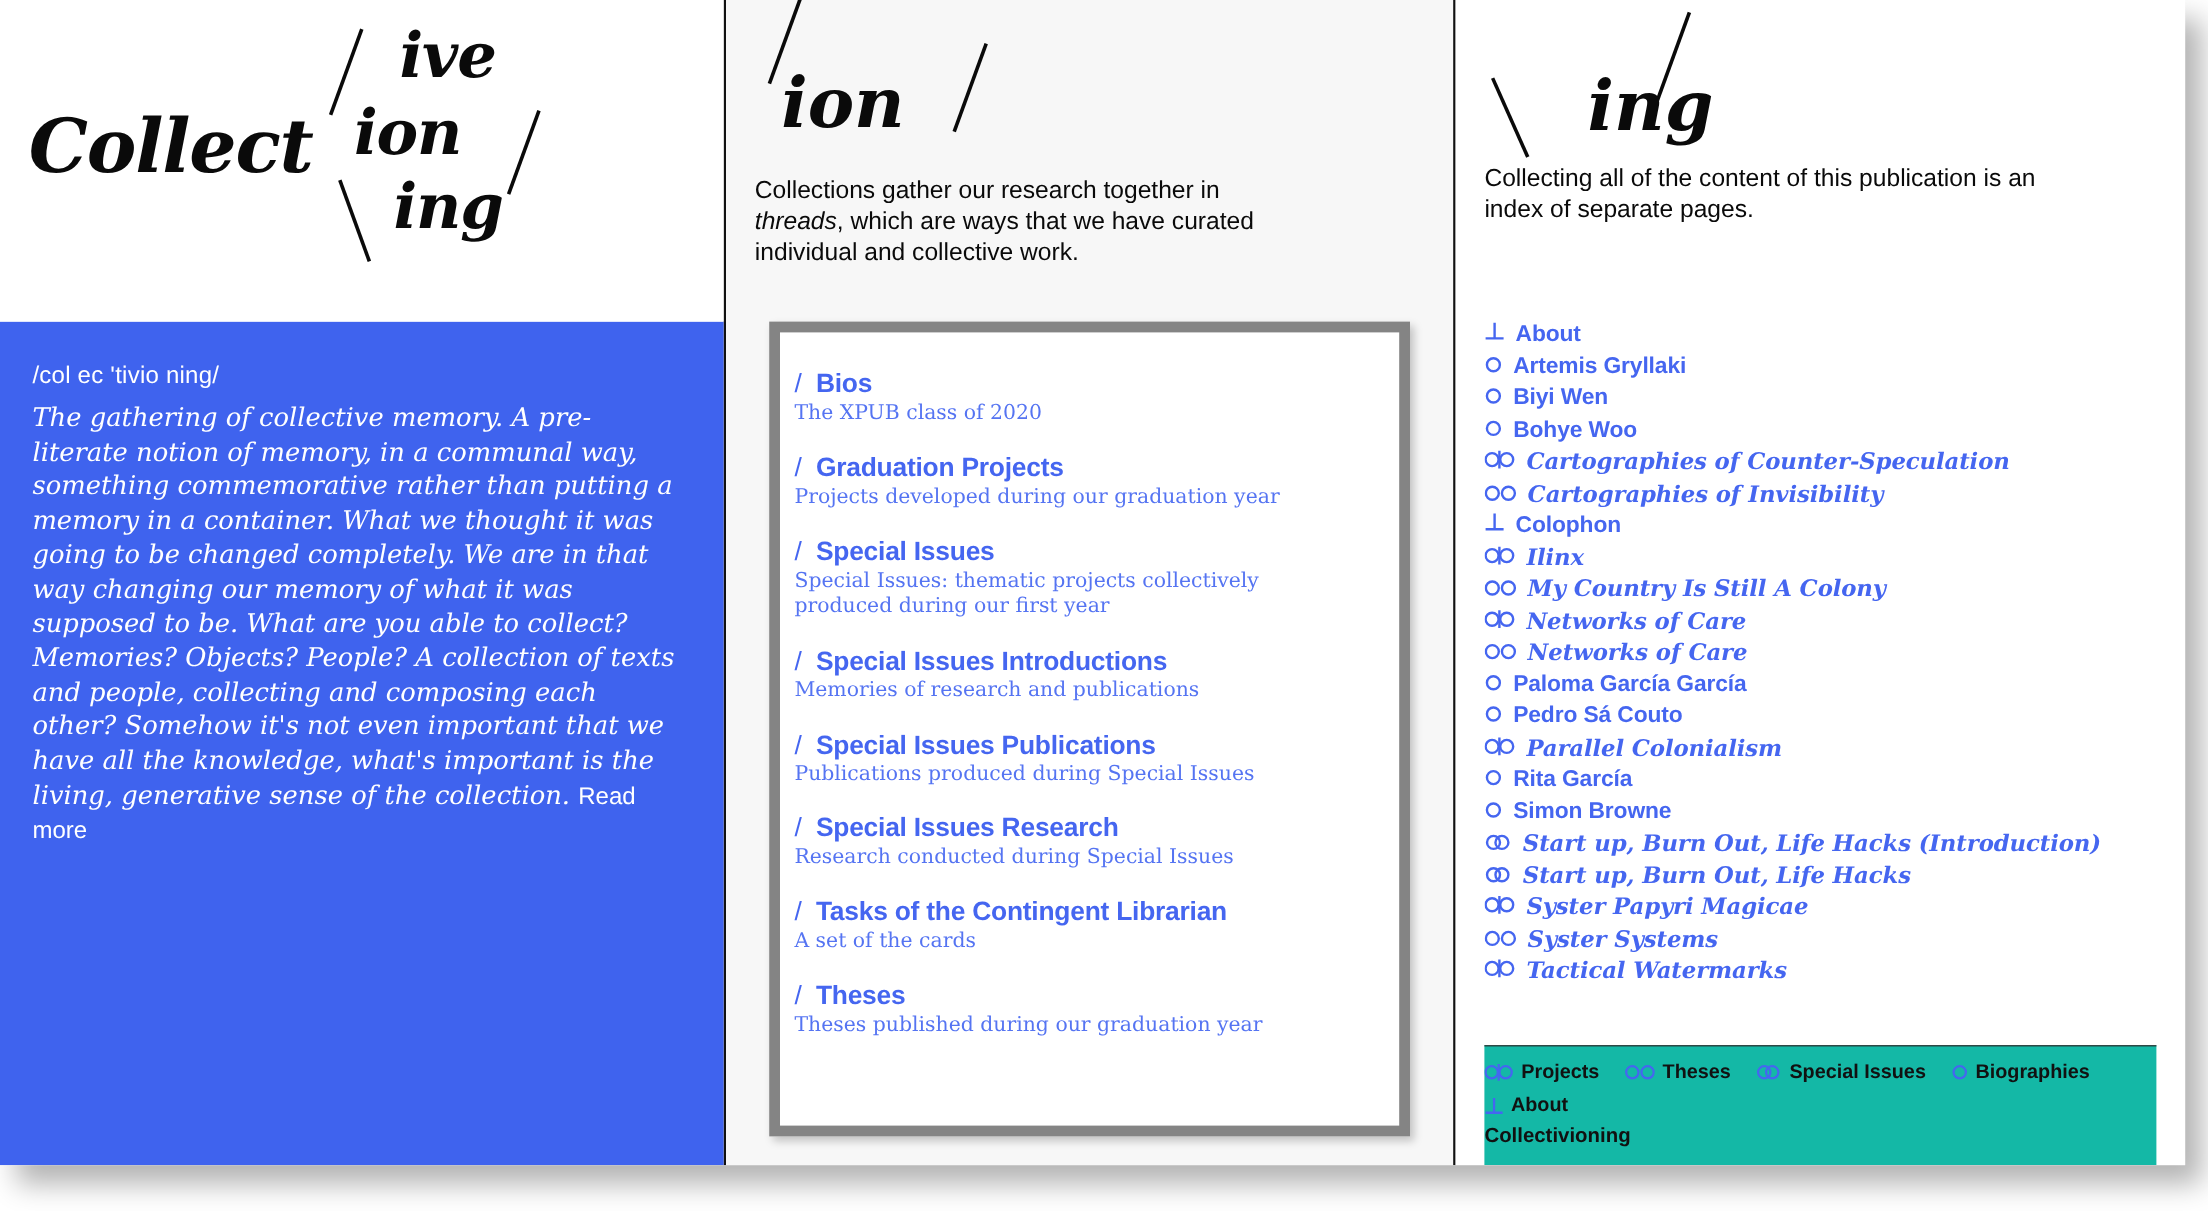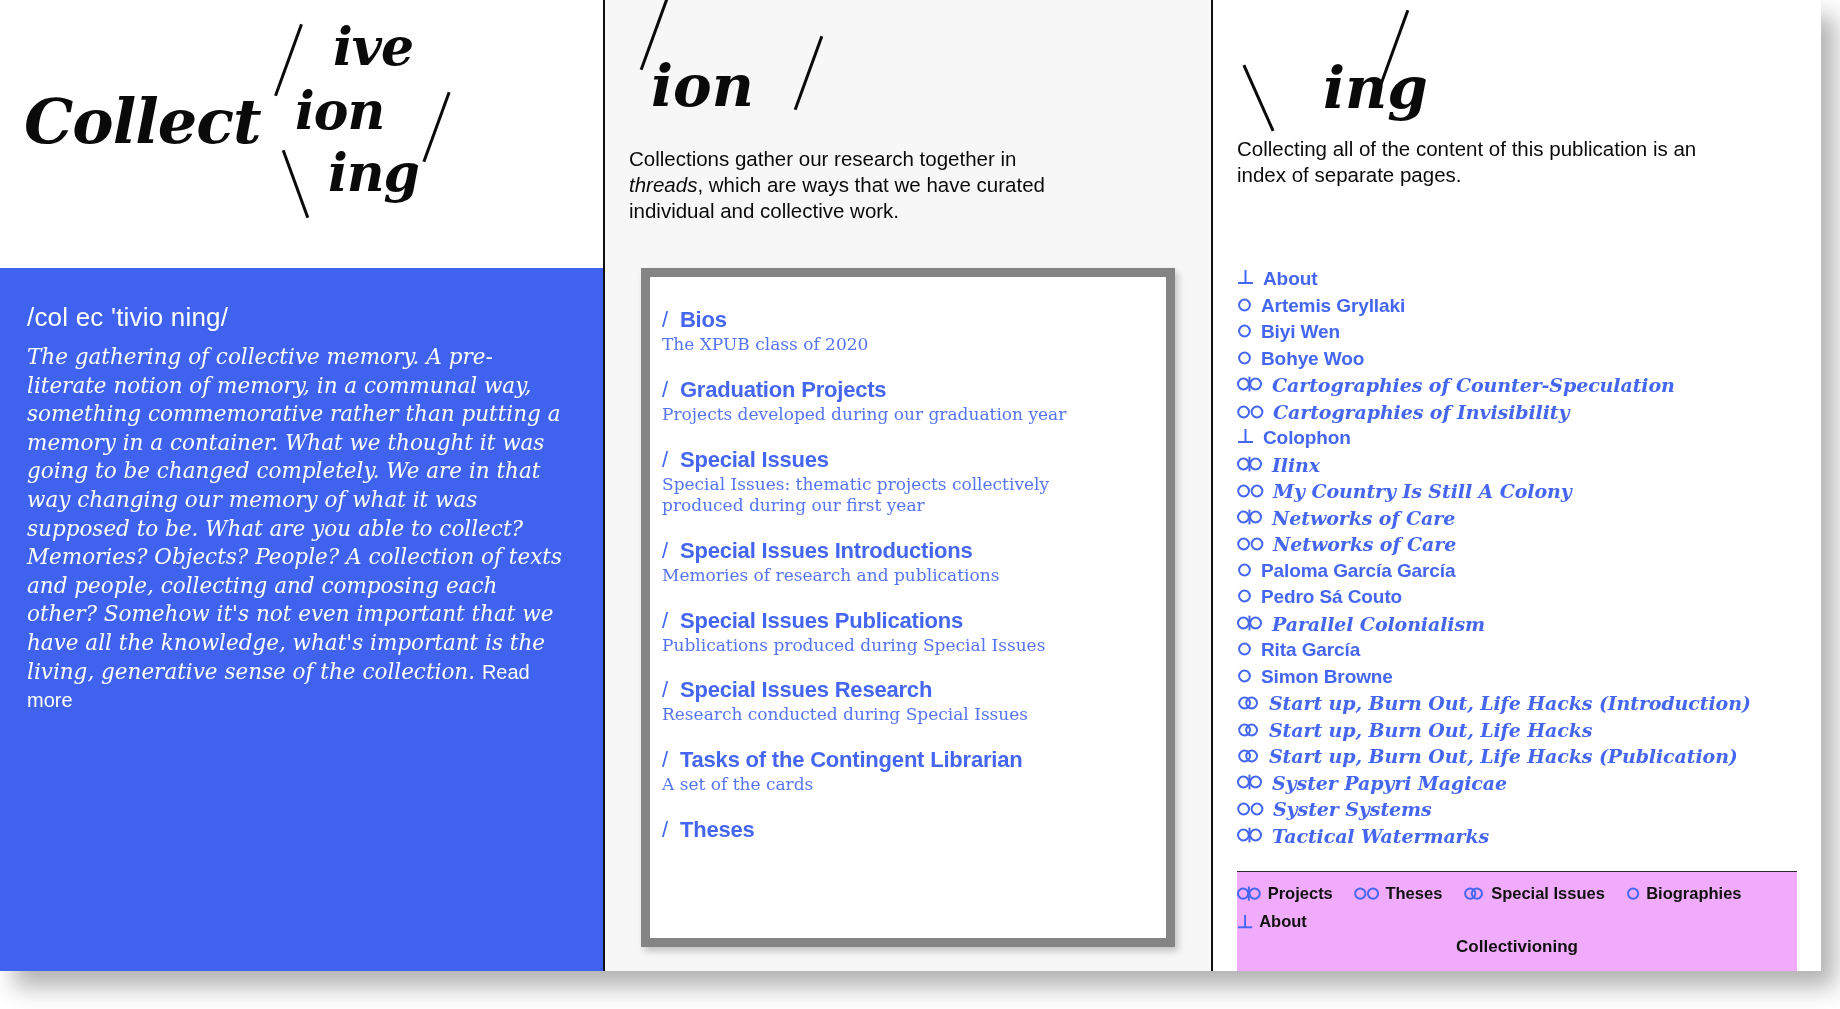--- a/index.html
+++ b/index.html
@@ -64,21 +64,21 @@
     position: absolute;
     background: #0a0a0a;
     width: 3px;
     transform-origin: center;
   }
   .sl-1 { left: 287px; top: 22px;  height: 76px; transform: rotate(20deg); }
   .sl-2 { left: 435px; top: 90px;  height: 74px; transform: rotate(20deg); }
   .sl-3 { left: 294px; top: 148px; height: 72px; transform: rotate(-20deg); }
 
   .phonetic {
-    font-size: 26px;
+    font-size: 20px;
     font-weight: 400;
     letter-spacing: 0.2px;
     margin-bottom: 10px;
     color: #ffffff;
   }
   .blue-body {
     font-family: "DejaVu Serif", serif;
     font-style: italic;
     font-size: 21.5px;
     line-height: 1.33;
@@ -197,22 +197,21 @@
   }
 
   
   .ico { display: inline-block; position: relative; flex: 0 0 auto; }
   .ico svg { display: block; }
 
   .footer {
     flex: 0 0 auto;
     border-top: 1.5px solid #2b2b2b;
     padding: 12px 0 14px 0;
-    background: #f0abfc;
-    text-align: center;
+    background: #14b8a6;
   }
   .legend {
     display: flex;
     align-items: center;
     gap: 9px;
     flex-wrap: wrap;
     margin-bottom: 6px;
   }
   .legend-item { display: flex; align-items: center; gap: 6px; margin-right: 12px; }
   .legend-label { font-size: 16.5px; font-weight: bold; color: #111; }
@@ -279,20 +278,21 @@
         <div class="thread">
           <div class="thread-title"><span class="slashmark">/</span><span>Special Issues Research</span></div>
           <div class="thread-desc">Research conducted during Special Issues</div>
         </div>
         <div class="thread">
           <div class="thread-title"><span class="slashmark">/</span><span>Tasks of the Contingent Librarian</span></div>
           <div class="thread-desc">A set of the cards</div>
         </div>
         <div class="thread">
           <div class="thread-title"><span class="slashmark">/</span><span>Theses</span></div>
+          <div class="thread-desc">Theses published during our graduation year</div>
         </div>
       </div>
   </section>
 
   <section class="col3">
     <div class="col3-head">
       <span class="h3-sl2"></span>
       <span class="h3-sl1"></span>
       <span class="h3-ing">ing</span>
       <p class="intro3">Collecting all of the content of this publication is an index of separate pages.</p>
@@ -450,29 +450,20 @@
           <span class="ix-label serif">Start up, Burn Out, Life Hacks (Introduction)</span>
         </div>
         <div class="index-item">
           <span class="ico">
             <svg width="23" height="15" viewBox="0 0 23 15">
       <circle cx="7.6" cy="8" r="5.4" fill="none" stroke="#4566f0" stroke-width="2"></circle>
       <circle cx="14.6" cy="8" r="5.4" fill="none" stroke="#4566f0" stroke-width="2"></circle>
             </svg>
           </span>
           <span class="ix-label serif">Start up, Burn Out, Life Hacks</span>
-        </div>
-        <div class="index-item">
-          <span class="ico">
-            <svg width="23" height="15" viewBox="0 0 23 15">
-      <circle cx="7.6" cy="8" r="5.4" fill="none" stroke="#4566f0" stroke-width="2"></circle>
-      <circle cx="14.6" cy="8" r="5.4" fill="none" stroke="#4566f0" stroke-width="2"></circle>
-            </svg>
-          </span>
-          <span class="ix-label serif">Start up, Burn Out, Life Hacks (Publication)</span>
         </div>
         <div class="index-item">
           <span class="ico">
             <svg width="26" height="16" viewBox="0 0 26 16">
       <circle cx="6.4" cy="8" r="5.4" fill="none" stroke="#4566f0" stroke-width="2"></circle>
       <circle cx="18.6" cy="8" r="5.4" fill="none" stroke="#4566f0" stroke-width="2"></circle>
       <line x1="12.5" y1="0.6" x2="12.5" y2="15.4" stroke="#4566f0" stroke-width="2"></line>
             </svg>
           </span>
           <span class="ix-label serif">Syster Papyri Magicae</span>

